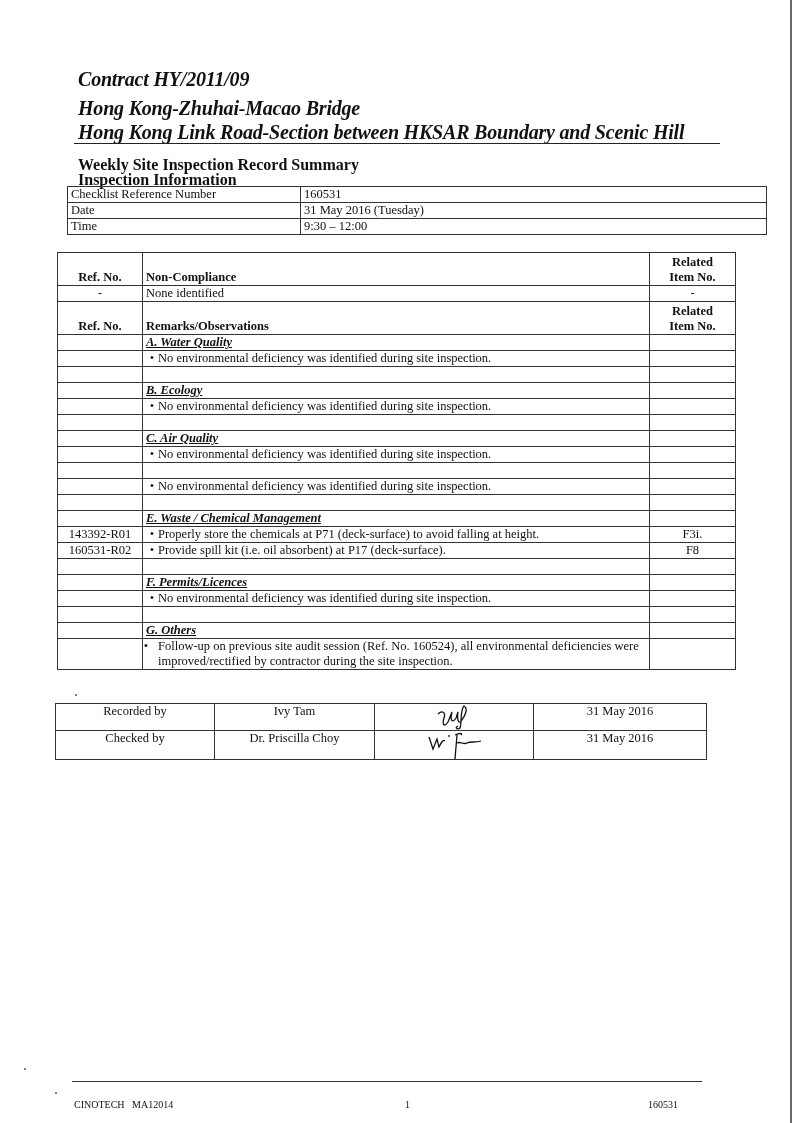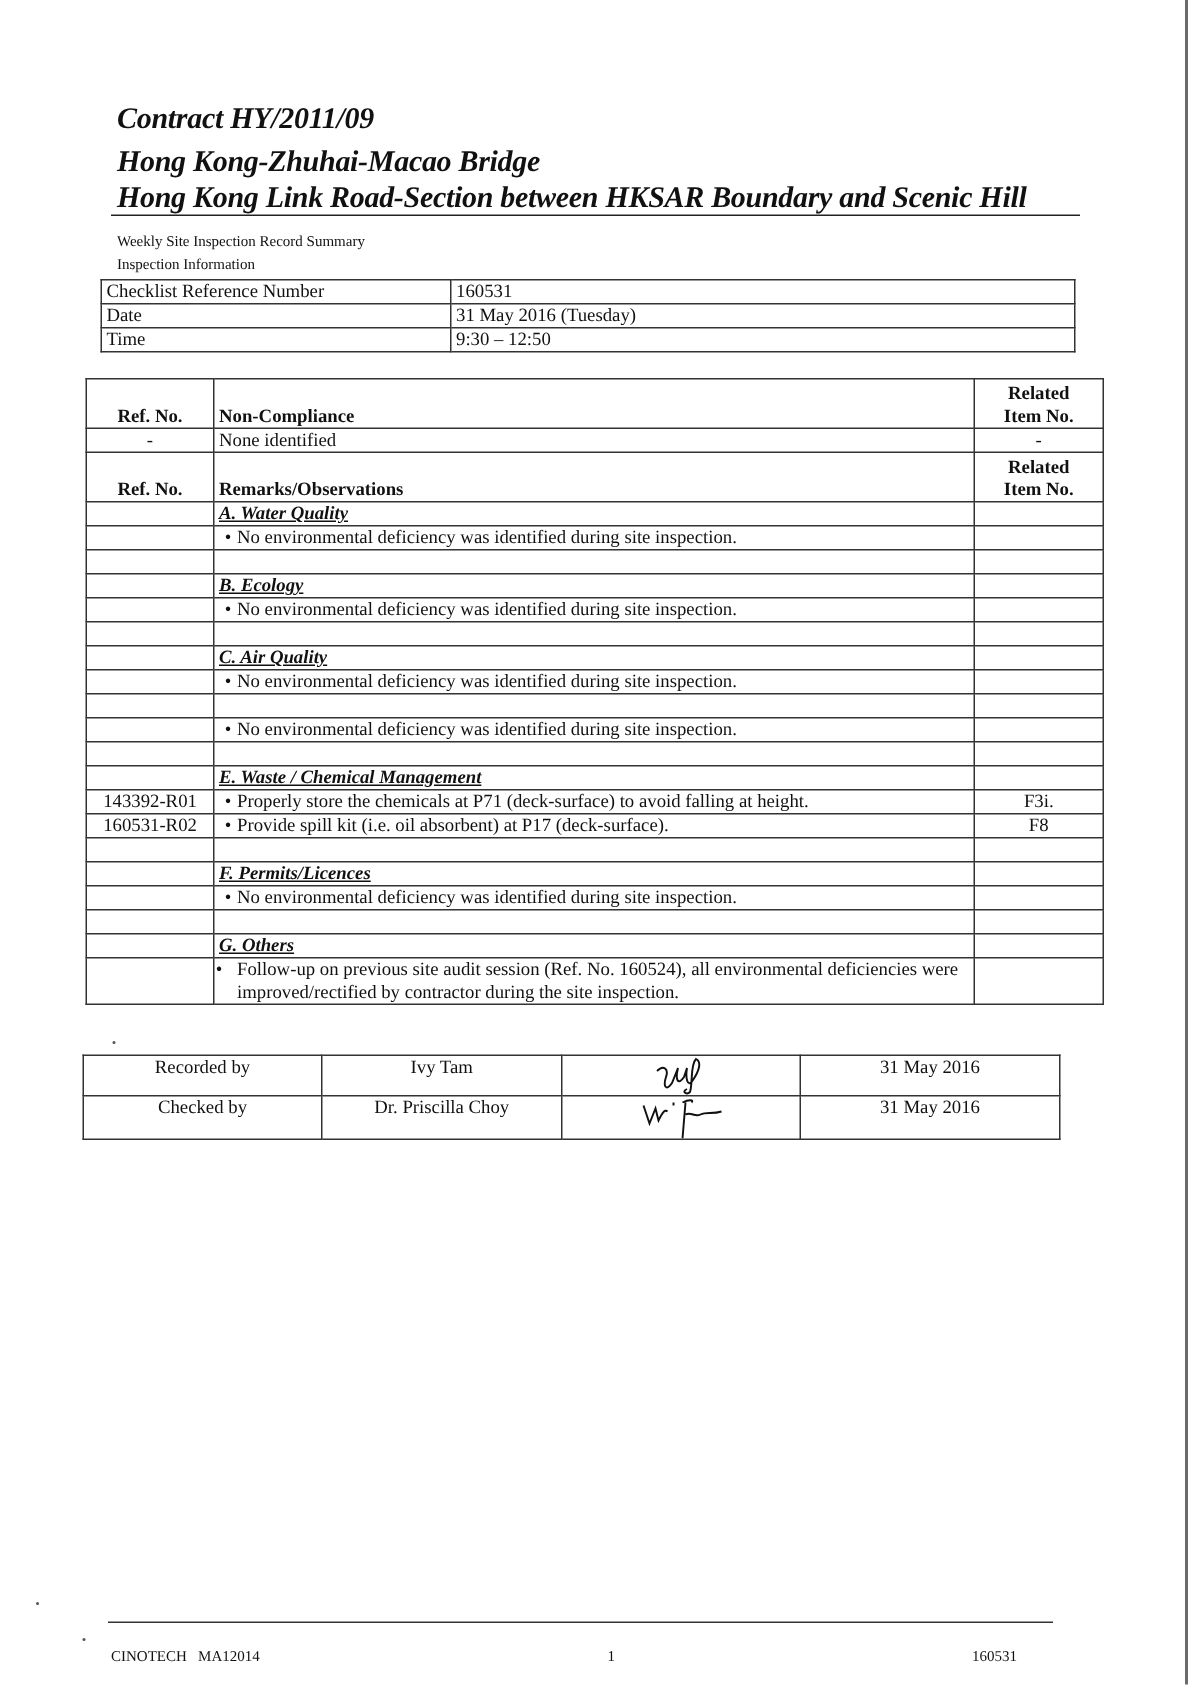--- a/index.html
+++ b/index.html
@@ -7,28 +7,28 @@
     width: 794px; height: 1123px; position: relative; overflow: hidden;
     font-family: "Liberation Serif", "DejaVu Serif", serif; color: #111;
   }
   .scanline { position: absolute; left: 790px; top: 0; width: 2px; height: 1123px; background: #6b6b6b; }
   .hdr { position: absolute; left: 78px; font-style: italic; font-weight: bold; font-size: 20px; letter-spacing: -0.2px; }
   #contract { top: 68px; }
   #proj1 { top: 97px; }
   #proj2 { top: 121px; }
   .hr-top { position: absolute; left: 74px; top: 143px; width: 646px; height: 0; border-top: 1.5px solid #222; }
 
-  .sub { position: absolute; left: 78px; font-weight: normal; font-size: 10px; text-align: right; }
+  .sub { position: absolute; left: 78px; font-weight: bold; font-size: 16px; text-align: right; }
   #sub1 { top: 156px; }
   #sub2 { top: 171px; }
 
   table { border-collapse: collapse; position: absolute; font-size: 12.5px; }
   td, th { border: 1px solid #333; padding: 0 3px; vertical-align: middle; font-weight: normal; }
 
-  #info { left: 67px; top: 186px; width: 650px; }
+  #info { left: 67px; top: 186px; width: 700px; }
   #info td { height: 15px; line-height: 15px; }
   #info td.k { width: 226px; }
 
   #main { left: 57px; top: 252px; width: 678px; table-layout: fixed; }
   #main col.c1 { width: 85px; }
   #main col.c2 { width: 507px; }
   #main col.c3 { width: 86px; }
   #main td { height: 15px; line-height: 15px; }
   #main td.ref { text-align: center; }
   #main td.rel { text-align: center; }
@@ -71,21 +71,21 @@
       <tr>
     <td class="k">Checklist Reference Number</td>
     <td>160531</td>
   </tr>
   <tr>
     <td class="k">Date</td>
     <td>31 May 2016 (Tuesday)</td>
   </tr>
   <tr>
     <td class="k">Time</td>
-    <td>9:30 – 12:50</td>
+    <td>9:30 – 12:00</td>
   </tr>
 </tbody>
   </table>
 
 <table id="main">
   <colgroup>
       <col class="c1">
       <col class="c2">
       <col class="c3">
     </colgroup>

